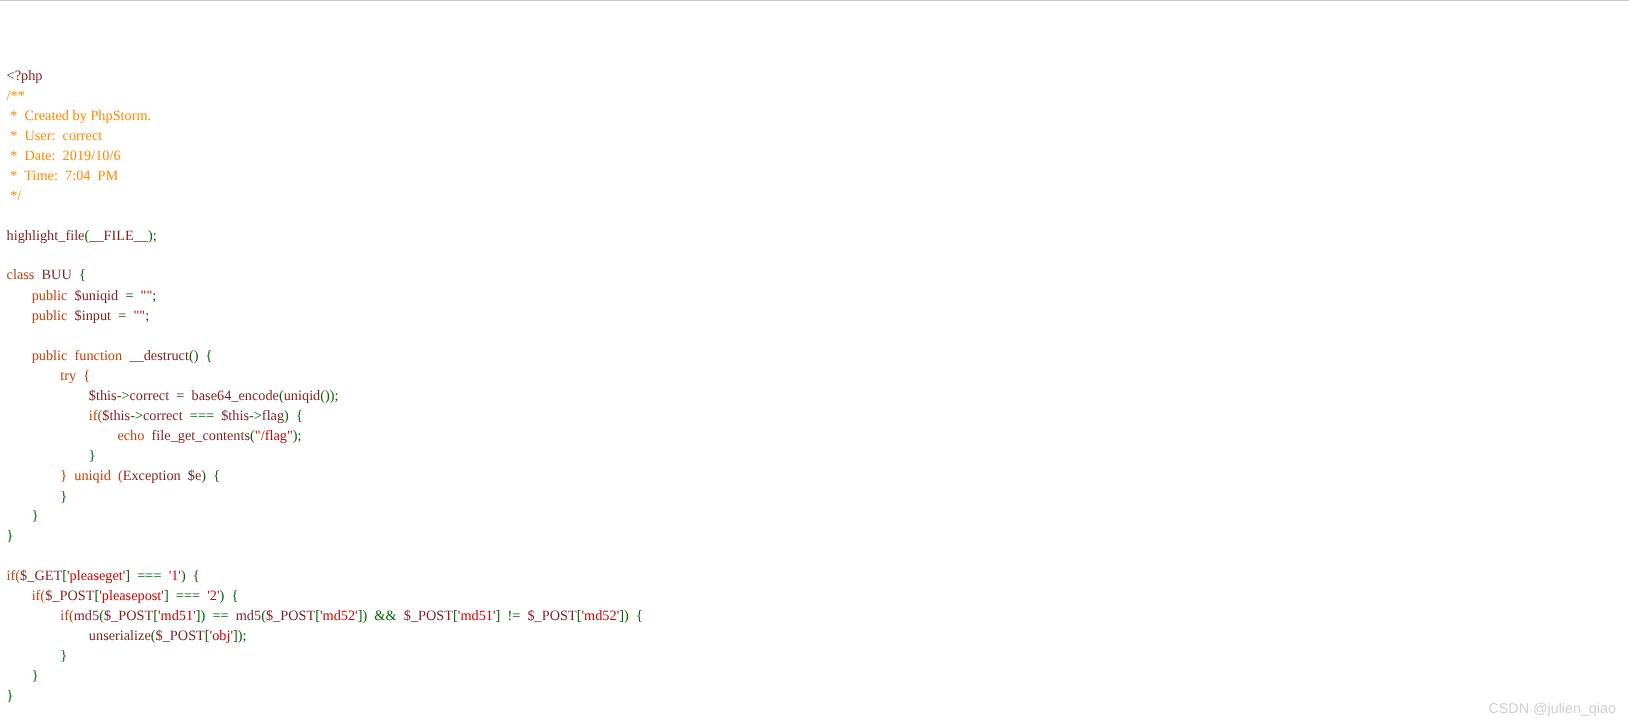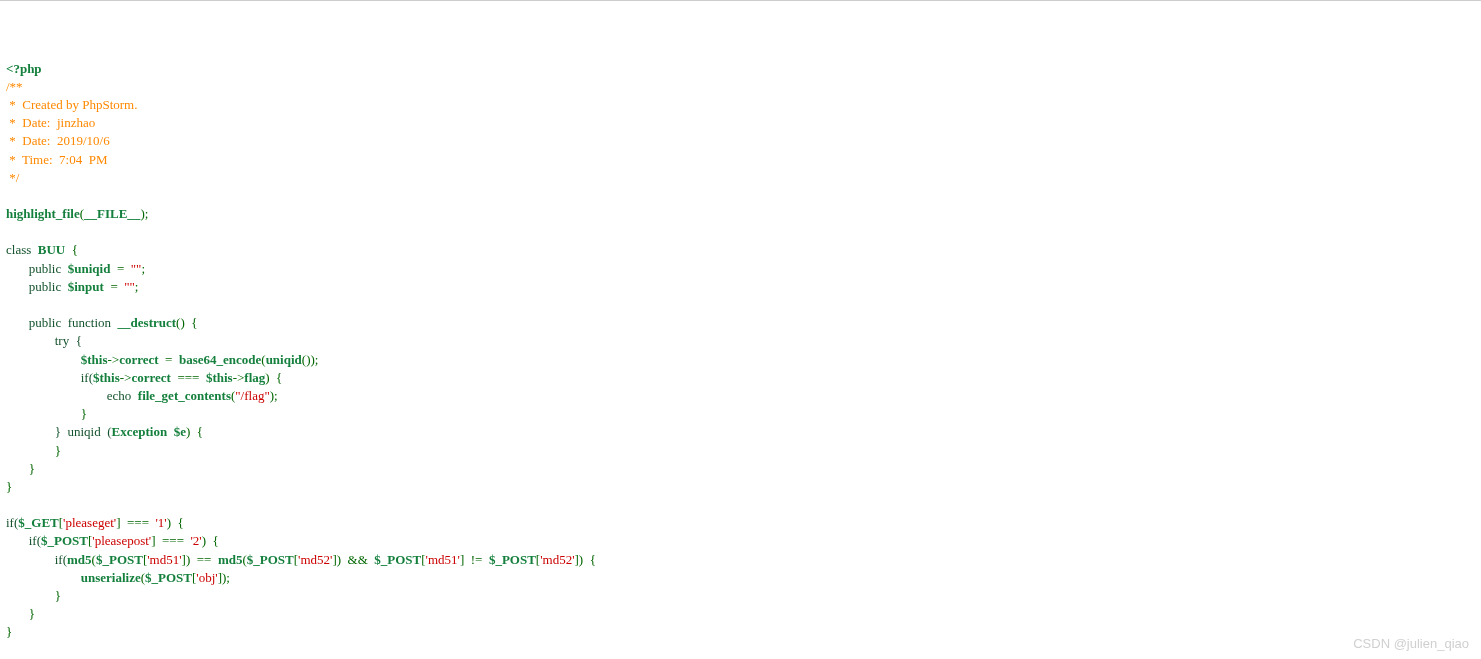--- a/index.html
+++ b/index.html
@@ -9,42 +9,42 @@
     line-height: 1.4;
     background: #fff;
     width: 1481px;
     height: 659px;
     border-top: 1px solid #ccc;
     padding: 4px 6px;
     position: relative;
     white-space: pre;
     color: #000;
   }
-  .k   { color: #14532d; }   
-  .fn  { color: #15803d; font-weight: bold; }   
+  .k   { color: #c2410c; }   
+  .fn  { color: #7f1d1d; }   
   .s   { color: #cc0000; }   
   .c   { color: #ff8800; }   
   .p   { color: #006600; }
   .watermark {
     position: absolute;
     bottom: 6px;
     right: 12px;
     color: #d0d0d0;
     font-family: Arial, sans-serif;
     font-size: 13px;
   }
 </style>
 </head>
 <body>
 
 
 <div><span class="fn">&lt;?php</span>
 <span class="c">/**</span>
 <span class="c"> *  Created by PhpStorm.</span>
-<span class="c"> *  Date:  jinzhao</span>
+<span class="c"> *  User:  correct</span>
 <span class="c"> *  Date:  2019/10/6</span>
 <span class="c"> *  Time:  7:04  PM</span>
 <span class="c"> */</span>
 
 <span class="fn">highlight_file</span><span class="p">(</span><span class="fn">__FILE__</span><span class="p">);</span>
 
 <span class="k">class  </span><span class="fn">BUU  </span><span class="p">{</span>
 <span class="k">       public  </span><span class="fn">$uniqid  </span><span class="p">=  </span><span class="s">""</span><span class="p">;</span>
 <span class="k">       public  </span><span class="fn">$input  </span><span class="p">=  </span><span class="s">""</span><span class="p">;</span>
 

